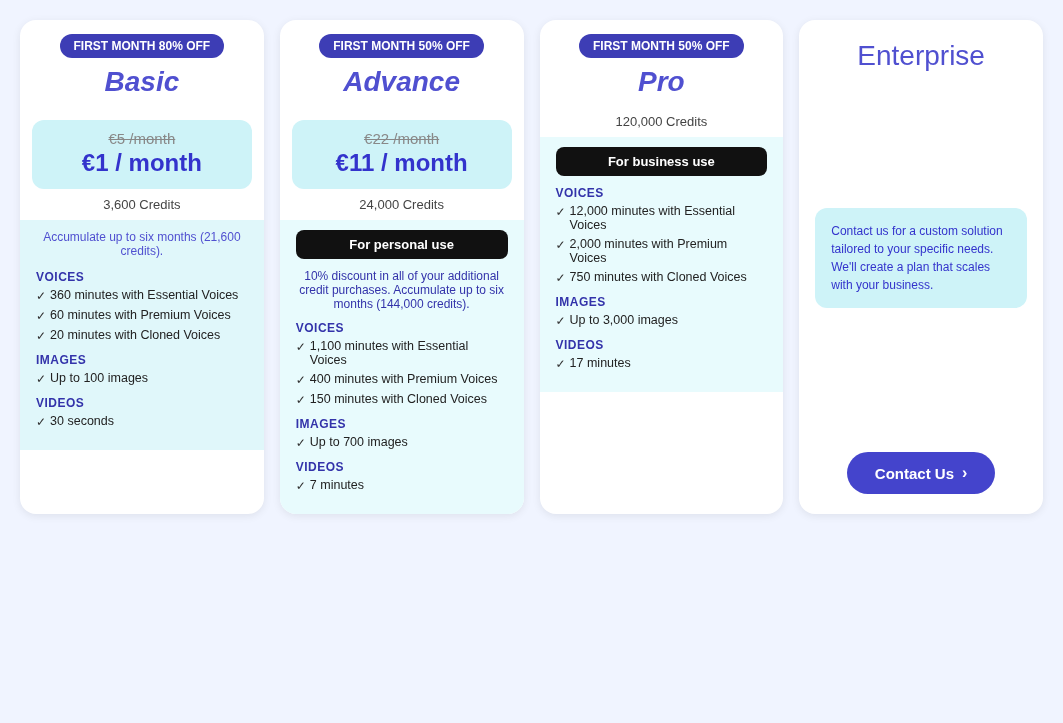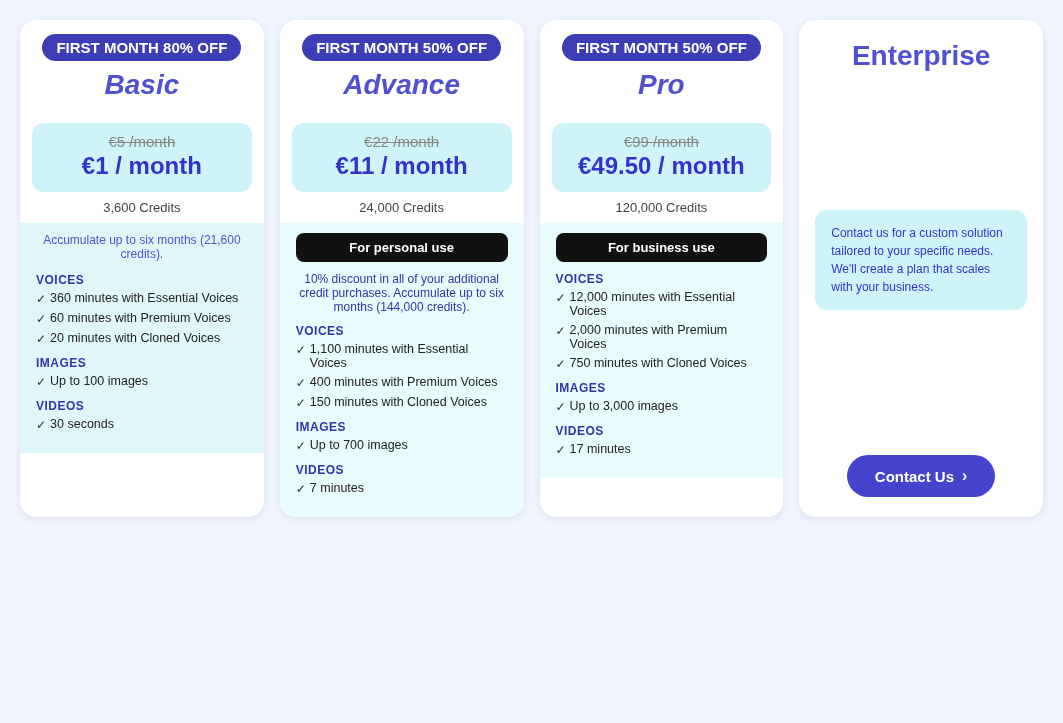--- a/index.html
+++ b/index.html
@@ -27,42 +27,42 @@
       background: #fff;
       display: flex;
       flex-direction: column;
       align-items: center;
       justify-content: space-between;
       padding: 20px 16px;
     }
     .badge {
       background: #3d3db5;
       color: #fff;
-      font-size: 15px;
+      font-size: 12px;
       font-weight: bold;
       padding: 5px 14px;
       border-radius: 20px;
       display: inline-block;
       margin: 14px auto 0 auto;
       text-align: center;
     }
     .plan-header {
       text-align: center;
       padding: 0 16px 12px 16px;
       font-style: italic;
     }
     .plan-title {
       font-size: 28px;
       font-weight: bold;
       color: #5050d0;
       margin: 8px 0 0 0;
     }
     .enterprise-title {
       font-size: 28px;
-      font-weight: bold;
+      font-weight: normal;
       color: #5050d0;
       text-align: center;
       margin-bottom: 8px;
     }
     .enterprise-subtitle {
       font-size: 13px;
       color: #444;
       text-align: center;
       margin-bottom: 12px;
     }
@@ -264,24 +264,20 @@
     </div>
   </div>
 
   <div class="plan-card">
     <div class="badge-row">
       <div class="badge">FIRST MONTH 50% OFF</div>
     </div>
     <div class="plan-header">
       <div class="plan-title">Pro</div>
     </div>
-    <div class="price-box">
-      <div class="original-price">€99 /month</div>
-      <div class="current-price">€49.50 / month</div>
-    </div>
     <div class="credits">120,000 Credits</div>
     <div class="plan-body-light">
       <div class="use-badge">For business use</div>
       <div class="section-label">VOICES</div>
       <div class="feature-item">
           <span class="check">✓</span>
           <span>12,000 minutes with Essential Voices</span>
         </div>
       <div class="feature-item">
           <span class="check">✓</span>

